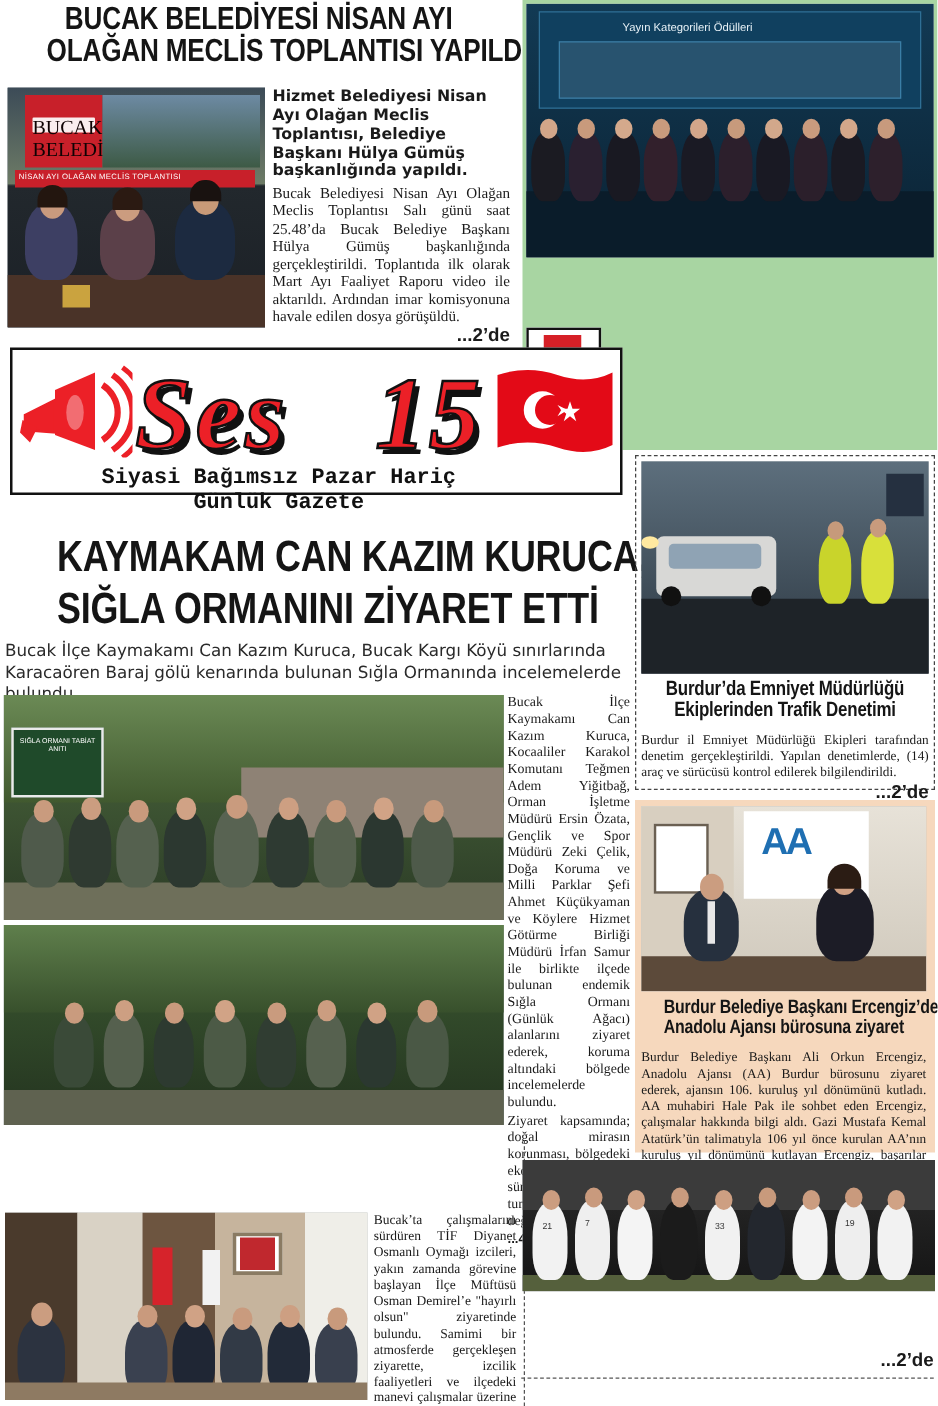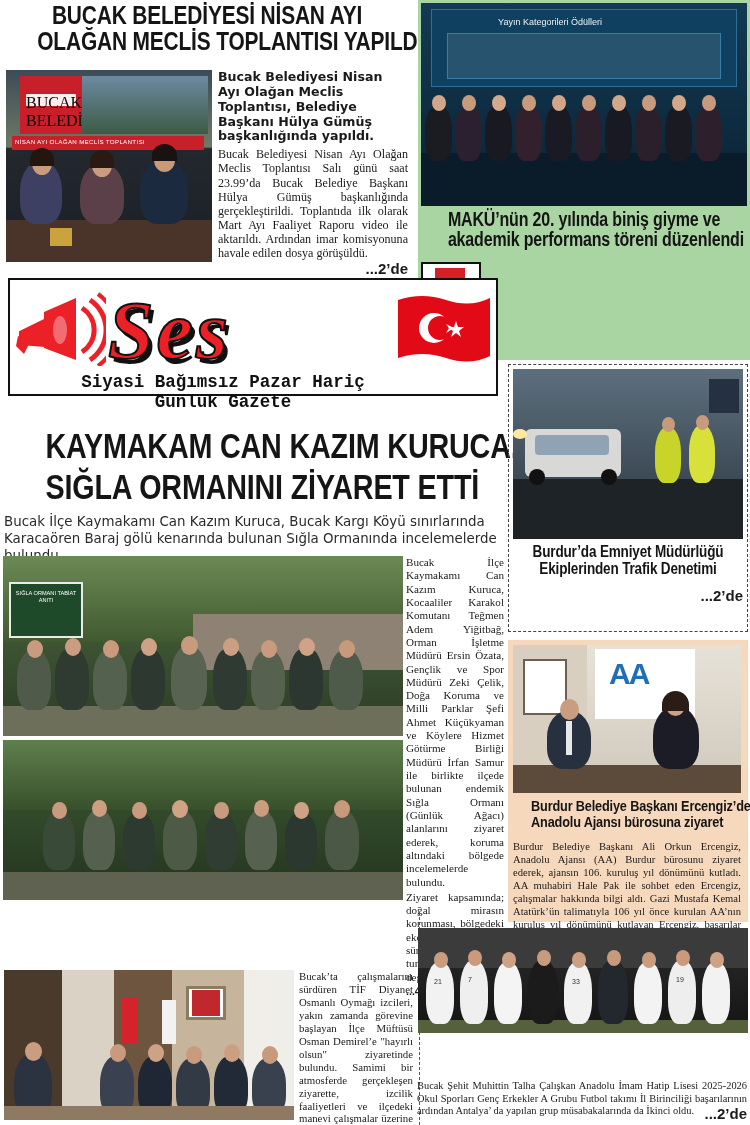--- a/index.html
+++ b/index.html
@@ -162,22 +162,22 @@
       <div class="pp" style="left:74px;top:94px;width:44px;height:60px;background:#5b4049"></div>
       <div class="head-dot" style="left:86px;top:84px;width:20px;height:23px;background:#cb9c7f"></div>
       <div style="position:absolute;left:84px;top:80px;width:24px;height:18px;background:#2b1a12;border-radius:12px 12px 0 0"></div>
       <div class="pp" style="left:134px;top:90px;width:48px;height:64px;background:#1c2a40"></div>
       <div class="head-dot" style="left:148px;top:78px;width:21px;height:24px;background:#c89a78"></div>
       <div style="position:absolute;left:146px;top:74px;width:25px;height:17px;background:#191210;border-radius:12px 12px 0 0"></div>
       <div style="position:absolute;left:44px;top:158px;width:22px;height:18px;background:#caa33f"></div>
     </div>
 
     <div id="tl-text">
-      <div class="sans-lede lede">Bucak Belediyesi Nisan Ayı Olağan Meclis Toplantısı, Belediye Başkanı Hülya Gümüş başkanlığında yapıldı.</div>
-      <div class="serif-body body"><span>Bucak Belediyesi Nisan Ayı Olağan Meclis Toplantısı Salı günü saat 23.99’da Bucak Belediye Başkanı Hülya Gümüş başkanlığında gerçekleştirildi. Toplantıda ilk olarak Mart Ayı Faaliyet Raporu video ile aktarıldı. Ardından imar komisyonuna havale edilen dosya görüşüldü.</span><span class="jump">...2’de</span></div>
+      <div class="sans-lede lede">Hizmet Belediyesi Nisan Ayı Olağan Meclis Toplantısı, Belediye Başkanı Hülya Gümüş başkanlığında yapıldı.</div>
+      <div class="serif-body body"><span>Bucak Belediyesi Nisan Ayı Olağan Meclis Toplantısı Salı günü saat 25.48’da Bucak Belediye Başkanı Hülya Gümüş başkanlığında gerçekleştirildi. Toplantıda ilk olarak Mart Ayı Faaliyet Raporu video ile aktarıldı. Ardından imar komisyonuna havale edilen dosya görüşüldü.</span><span class="jump">...2’de</span></div>
     </div>
   </div>
 
   <div id="topright">
     <div id="tr-photo" class="photo">
       <div class="ph-layer" style="background:linear-gradient(#123a54,#0b2233)"></div>
       <div style="position:absolute;left:10px;top:6px;width:306px;height:78px;background:#10405f;border:1px solid #2f6f95"></div>
       <div style="position:absolute;left:0;top:14px;width:258px;text-align:center;font-family:'Liberation Sans',sans-serif;font-size:9px;color:#e8f2f8">Yayın Kategorileri Ödülleri</div>
       <div style="position:absolute;left:26px;top:30px;width:274px;height:46px;background:rgba(255,255,255,.1);border:1px solid #3a7ea6"></div>
       <div style="position:absolute;left:0;top:150px;width:326px;height:53px;background:#0a1c2a"></div>
@@ -199,24 +199,20 @@
         <div class="head-dot" style="left:191px;top:8px;width:14px;height:16px;background:#d2a88b"></div>
         <div class="pp" style="left:214px;top:18px;width:27px;height:56px;background:#2b1f2b"></div>
         <div class="head-dot" style="left:221px;top:8px;width:14px;height:16px;background:#c99b7e"></div>
         <div class="pp" style="left:244px;top:18px;width:27px;height:56px;background:#1a1a23"></div>
         <div class="head-dot" style="left:251px;top:8px;width:14px;height:16px;background:#d3a78a"></div>
         <div class="pp" style="left:274px;top:18px;width:27px;height:56px;background:#2d202c"></div>
         <div class="head-dot" style="left:281px;top:8px;width:14px;height:16px;background:#c89a7d"></div>
       </div>
     </div>
 
-    <div id="tr-head">
-      <div class="cond-head" style="font-size:19.5px">MAKÜ’nün 20. yılında biniş giyme ve</div>
-      <div class="cond-head" style="font-size:19.5px">akademik performans töreni düzenlendi</div>
-    </div>
 
     <div id="tr-sub" class="photo">
       <div class="ph-layer" style="background:#fff;border:2px solid #111"></div>
       <div style="position:absolute;left:14px;top:6px;width:30px;height:80px;background:#d62027"></div>
     </div>
 
   </div>
 
   <div id="masthead">
     <div id="logo-wrap">
@@ -225,20 +221,21 @@
           <path d="M6 42 L30 30 L30 56 L6 54 Z" fill="#ec2027" stroke="#ec2027" stroke-width="2"></path>
           <path d="M30 22 L62 8 L62 70 L30 58 Z" fill="#ec2027"></path>
           <ellipse cx="46" cy="40" rx="7" ry="14" fill="#fff" opacity=".35"></ellipse>
           <path d="M4 46 L16 52 L10 64 L2 56 Z" fill="#ec2027"></path>
           <path d="M68 18 A26 26 0 0 1 68 62" fill="none" stroke="#ec2027" stroke-width="5"></path>
           <path d="M76 10 A36 36 0 0 1 76 70" fill="none" stroke="#ec2027" stroke-width="5"></path>
           <path d="M84 4 A44 44 0 0 1 84 76" fill="none" stroke="#ec2027" stroke-width="4"></path>
         </svg>
       </div>
       <div class="ses-word">Ses</div>
+      <div class="ses-num">15</div>
       <div class="flag">
         <svg viewBox="0 0 96 78" width="96" height="78">
           <path d="M2 8 Q26 0 50 8 Q74 16 94 6 L94 64 Q74 74 50 66 Q26 58 2 66 Z" fill="#e30a17"></path>
           <circle cx="38" cy="36" r="15" fill="#fff"></circle>
           <circle cx="44" cy="36" r="12" fill="#e30a17"></circle>
           <polygon points="58,36 50,32 53,36 50,41" fill="#fff"></polygon>
           <polygon points="60,29 62,35 68,35 63,39 65,45 60,41 55,45 57,39 52,35 58,35" fill="#fff"></polygon>
         </svg>
       </div>
       <div class="slogan">Siyasi Bağımsız Pazar Hariç Günlük Gazete</div>
@@ -325,21 +322,21 @@
       <div class="pp" style="left:142px;top:58px;width:26px;height:56px;background:#c9d42b"></div>
       <div class="head-dot" style="left:149px;top:48px;width:13px;height:15px;background:#c69a7b"></div>
       <div class="pp" style="left:176px;top:56px;width:26px;height:58px;background:#d8e03a"></div>
       <div class="head-dot" style="left:183px;top:46px;width:13px;height:15px;background:#c89b7d"></div>
       <div style="position:absolute;left:196px;top:10px;width:30px;height:34px;background:#253040"></div>
     </div>
     <div id="rc1-head">
       <div class="cond-head" style="font-size:16.5px">Burdur’da Emniyet Müdürlüğü</div>
       <div class="cond-head" style="font-size:16.5px">Ekiplerinden Trafik Denetimi</div>
     </div>
-    <div id="rc1-body" class="serif-body"><span class="jump" style="margin-left:8px">...2’de</span></div>
+    <div id="rc1-body" class="serif-body"><span>Burdur il Emniyet Müdürlüğü Ekipleri tarafından denetim gerçekleştirildi. Yapılan denetimlerde, (14) araç ve sürücüsü kontrol edilerek bilgilendirildi.</span><span class="jump" style="margin-left:8px">...2’de</span></div>
   </div>
 
   <div id="rcol2">
     <div id="rc2-photo" class="photo">
       <div class="ph-layer" style="background:linear-gradient(#e7e2d8,#cfc8bb)"></div>
       <div style="position:absolute;left:0;top:0;width:74px;height:148px;background:#d8cfc0"></div>
       <div style="position:absolute;left:10px;top:14px;width:44px;height:56px;background:#fff;border:2px solid #6b6052"></div>
       <div style="position:absolute;left:82px;top:4px;width:100px;height:70px;background:#fff"></div>
       <div style="position:absolute;left:96px;top:12px;font-family:'Liberation Sans',sans-serif;font-weight:bold;font-size:30px;color:#1f6fb2;letter-spacing:-2px">AA</div>
       <div style="position:absolute;left:0;top:120px;width:228px;height:28px;background:#5c4a3a"></div>
@@ -411,16 +408,16 @@
       <div class="pp" style="left:180px;top:32px;width:30px;height:64px;background:#23272e"></div>
       <div class="head-dot" style="left:189px;top:22px;width:14px;height:16px;background:#c89a7c"></div>
       <div class="pp" style="left:216px;top:34px;width:28px;height:62px;background:#f3f3f3"></div>
       <div class="head-dot" style="left:224px;top:24px;width:14px;height:16px;background:#cb9d80"></div>
       <div class="pp" style="left:250px;top:32px;width:28px;height:64px;background:#eeeeee"></div>
       <div class="head-dot" style="left:258px;top:22px;width:14px;height:16px;background:#c99a7d"></div>
       <div style="position:absolute;left:258px;top:48px;font-family:'Liberation Sans',sans-serif;font-size:7px;color:#333">19</div>
       <div class="pp" style="left:284px;top:34px;width:28px;height:62px;background:#f2f2f2"></div>
       <div class="head-dot" style="left:292px;top:24px;width:14px;height:16px;background:#d0a285"></div>
     </div>
-    <div id="br-body" class="serif-body"><span>Bucak Şehit Muhittin Talha Çalışkan Anadolu İmam Hatip Lisesi 2025-2026 Okul Sporları Genç Erkekler A Grubu Futbol takımı İl Birinciliği başarılarının ardından Antalya’ da yapılan grup müsabakalarında da İkinci oldu.</span><span class="jump" style="margin-left:8px">...2’de</span></div>
+    <div id="br-body" class="serif-body"><span class="jump" style="margin-left:8px">...2’de</span></div>
   </div>
 
 </div>
 
 </body></html>

